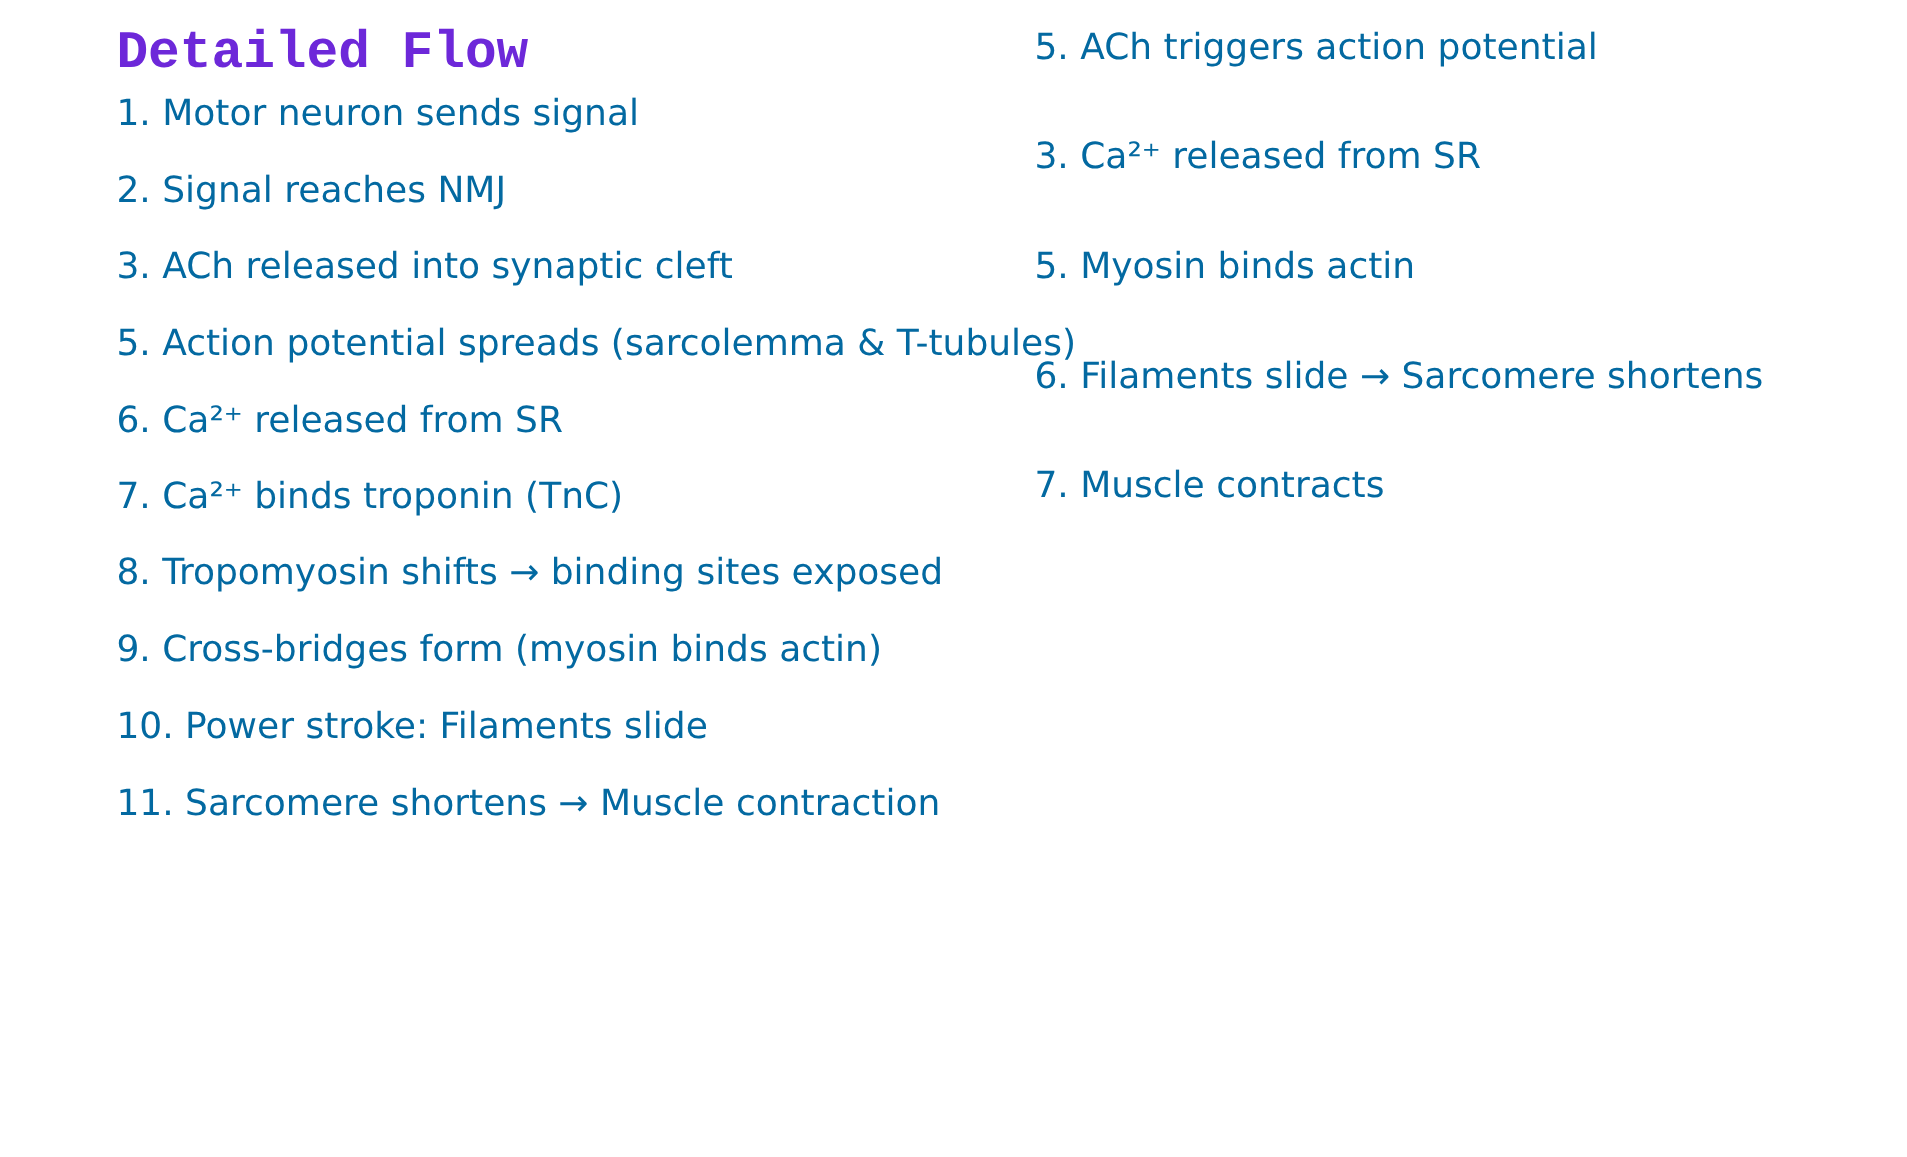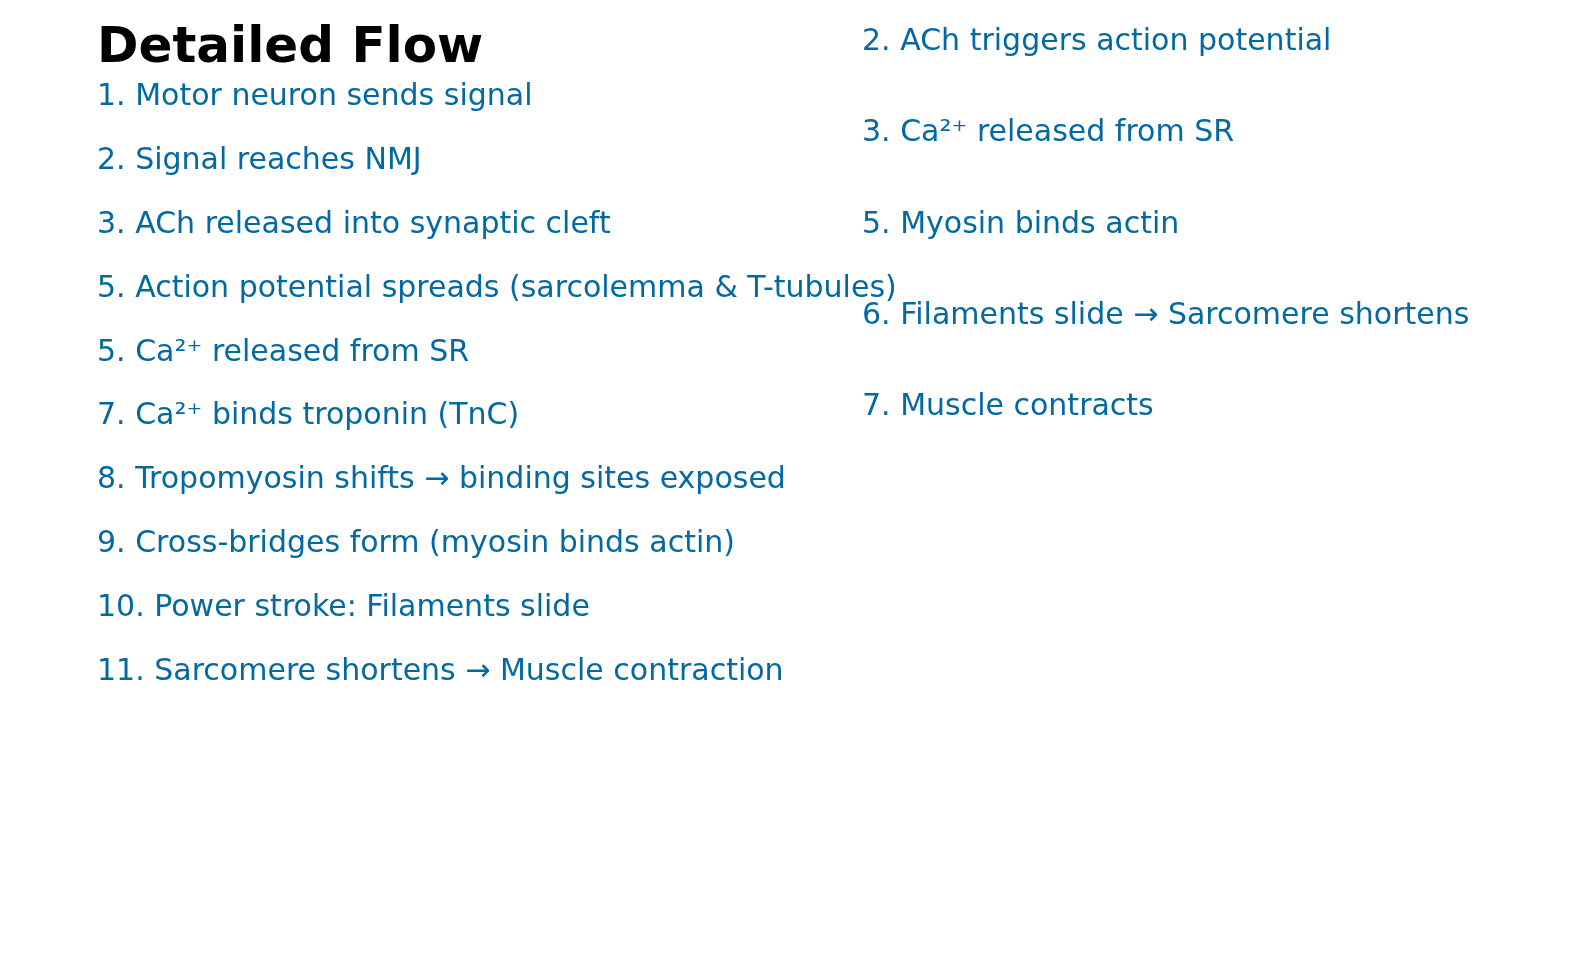--- a/index.html
+++ b/index.html
@@ -12,25 +12,26 @@
     overflow: hidden;
   }
   .flow-col {
     position: absolute;
     top: 22px;
   }
   .col-left  { left: 97px;  width: 780px; }
   .col-right { left: 862px; width: 710px; }
   .col-title {
     margin: 0 0 9px 0;
-    font-size: 50px;
+    font-size: 44px;
     font-weight: bold;
     line-height: 46px;
-    color: #000000;
+    color: #6d28d9;
     white-space: nowrap;
+    font-family: Liberation Mono, monospace;
   }
   .flow-step {
     font-size: 30px;
     line-height: 36px;
     color: #0369a1;
     white-space: nowrap;
   }
   .col-left  .flow-step { height: 63.9px; }
   .col-right .flow-step { height: 91.3px; }
 </style>
@@ -38,29 +39,29 @@
 <body>
 
 <div class="page">
 
   <div class="flow-col col-left">
     <h1 class="col-title">Detailed Flow</h1>
     <div class="flow-step">1. Motor neuron sends signal</div>
     <div class="flow-step">2. Signal reaches NMJ</div>
     <div class="flow-step">3. ACh released into synaptic cleft</div>
     <div class="flow-step">5. Action potential spreads (sarcolemma &amp; T-tubules)</div>
-    <div class="flow-step">5. Ca²⁺ released from SR</div>
+    <div class="flow-step">6. Ca²⁺ released from SR</div>
     <div class="flow-step">7. Ca²⁺ binds troponin (TnC)</div>
     <div class="flow-step">8. Tropomyosin shifts → binding sites exposed</div>
     <div class="flow-step">9. Cross-bridges form (myosin binds actin)</div>
     <div class="flow-step">10. Power stroke: Filaments slide</div>
     <div class="flow-step">11. Sarcomere shortens → Muscle contraction</div>
   </div>
 
   <div class="flow-col col-right">
-    <div class="flow-step">2. ACh triggers action potential</div>
+    <div class="flow-step">5. ACh triggers action potential</div>
     <div class="flow-step">3. Ca²⁺ released from SR</div>
     <div class="flow-step">5. Myosin binds actin</div>
     <div class="flow-step">6. Filaments slide → Sarcomere shortens</div>
     <div class="flow-step">7. Muscle contracts</div>
   </div>
 
 </div>
 
 </body></html>

